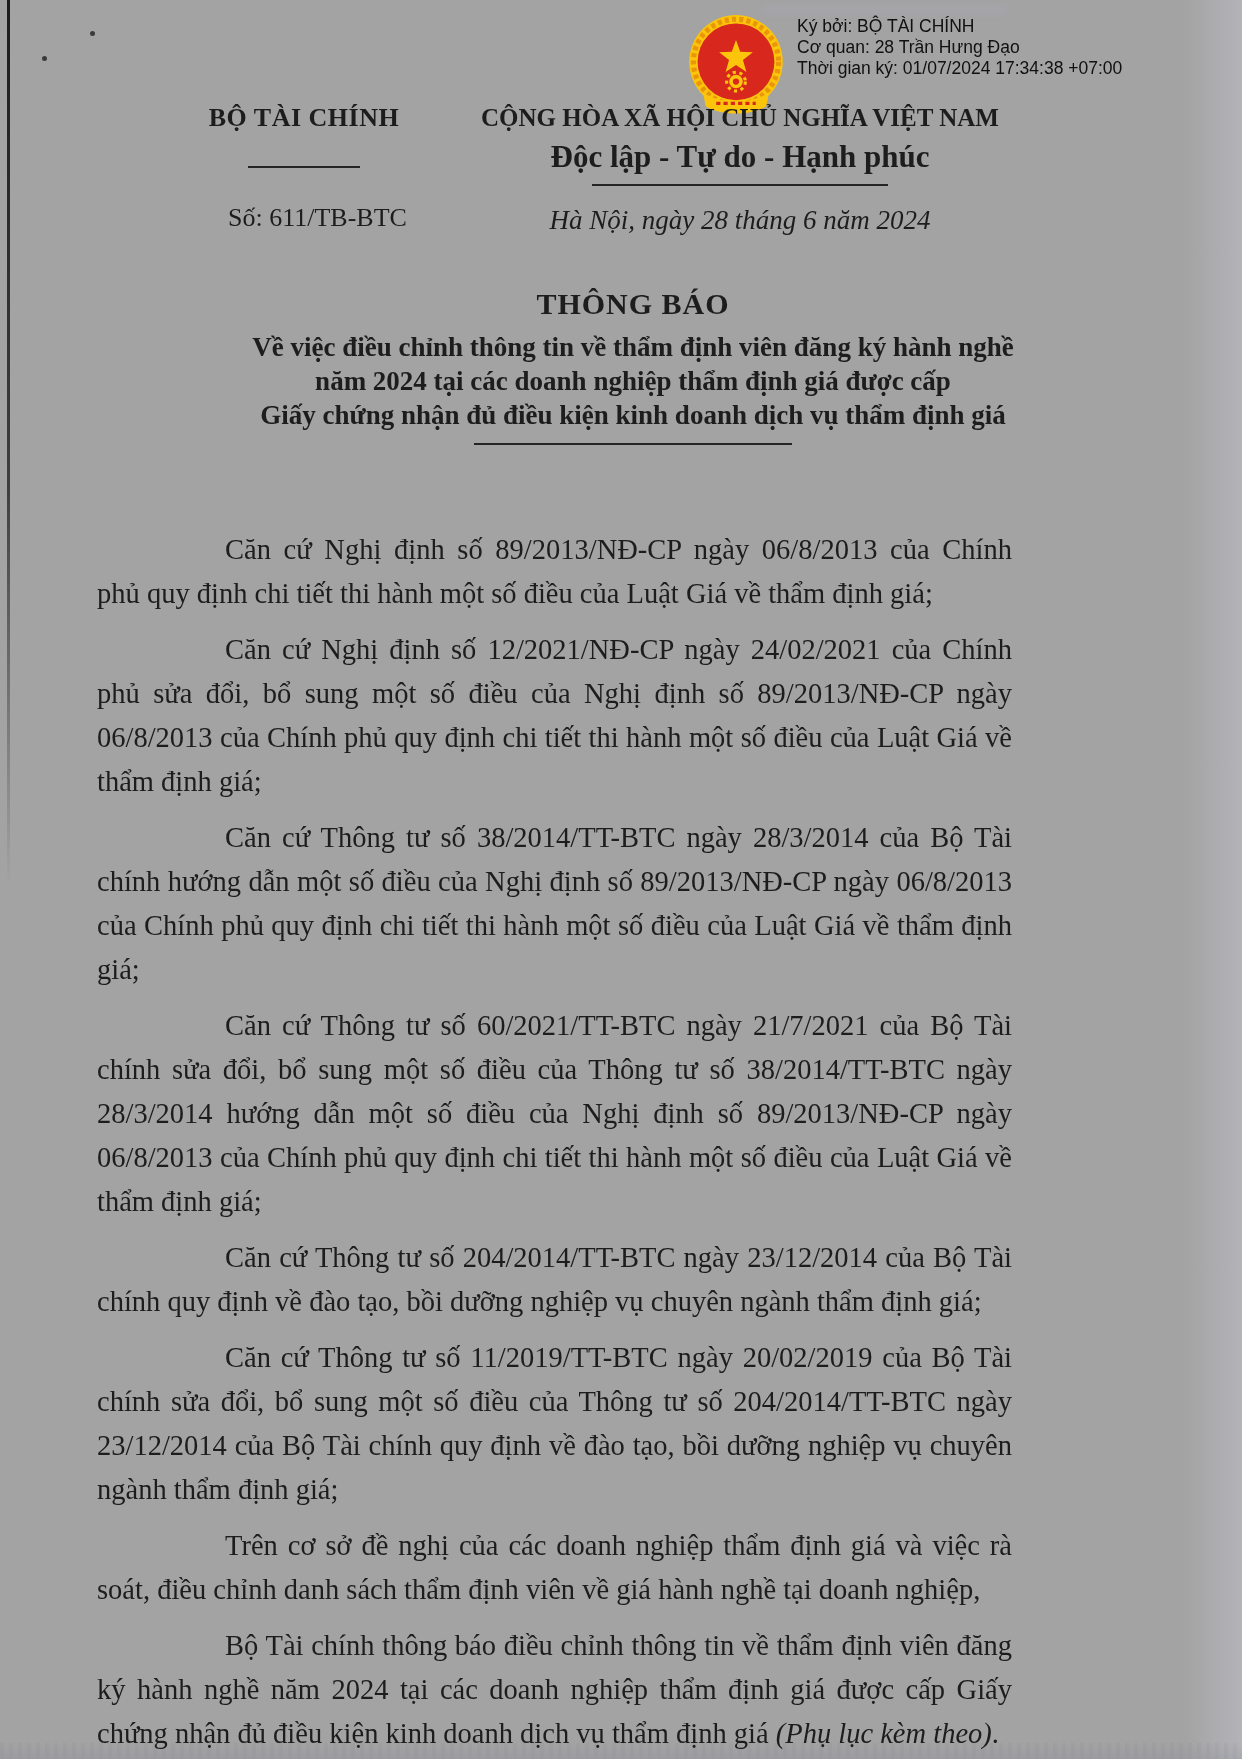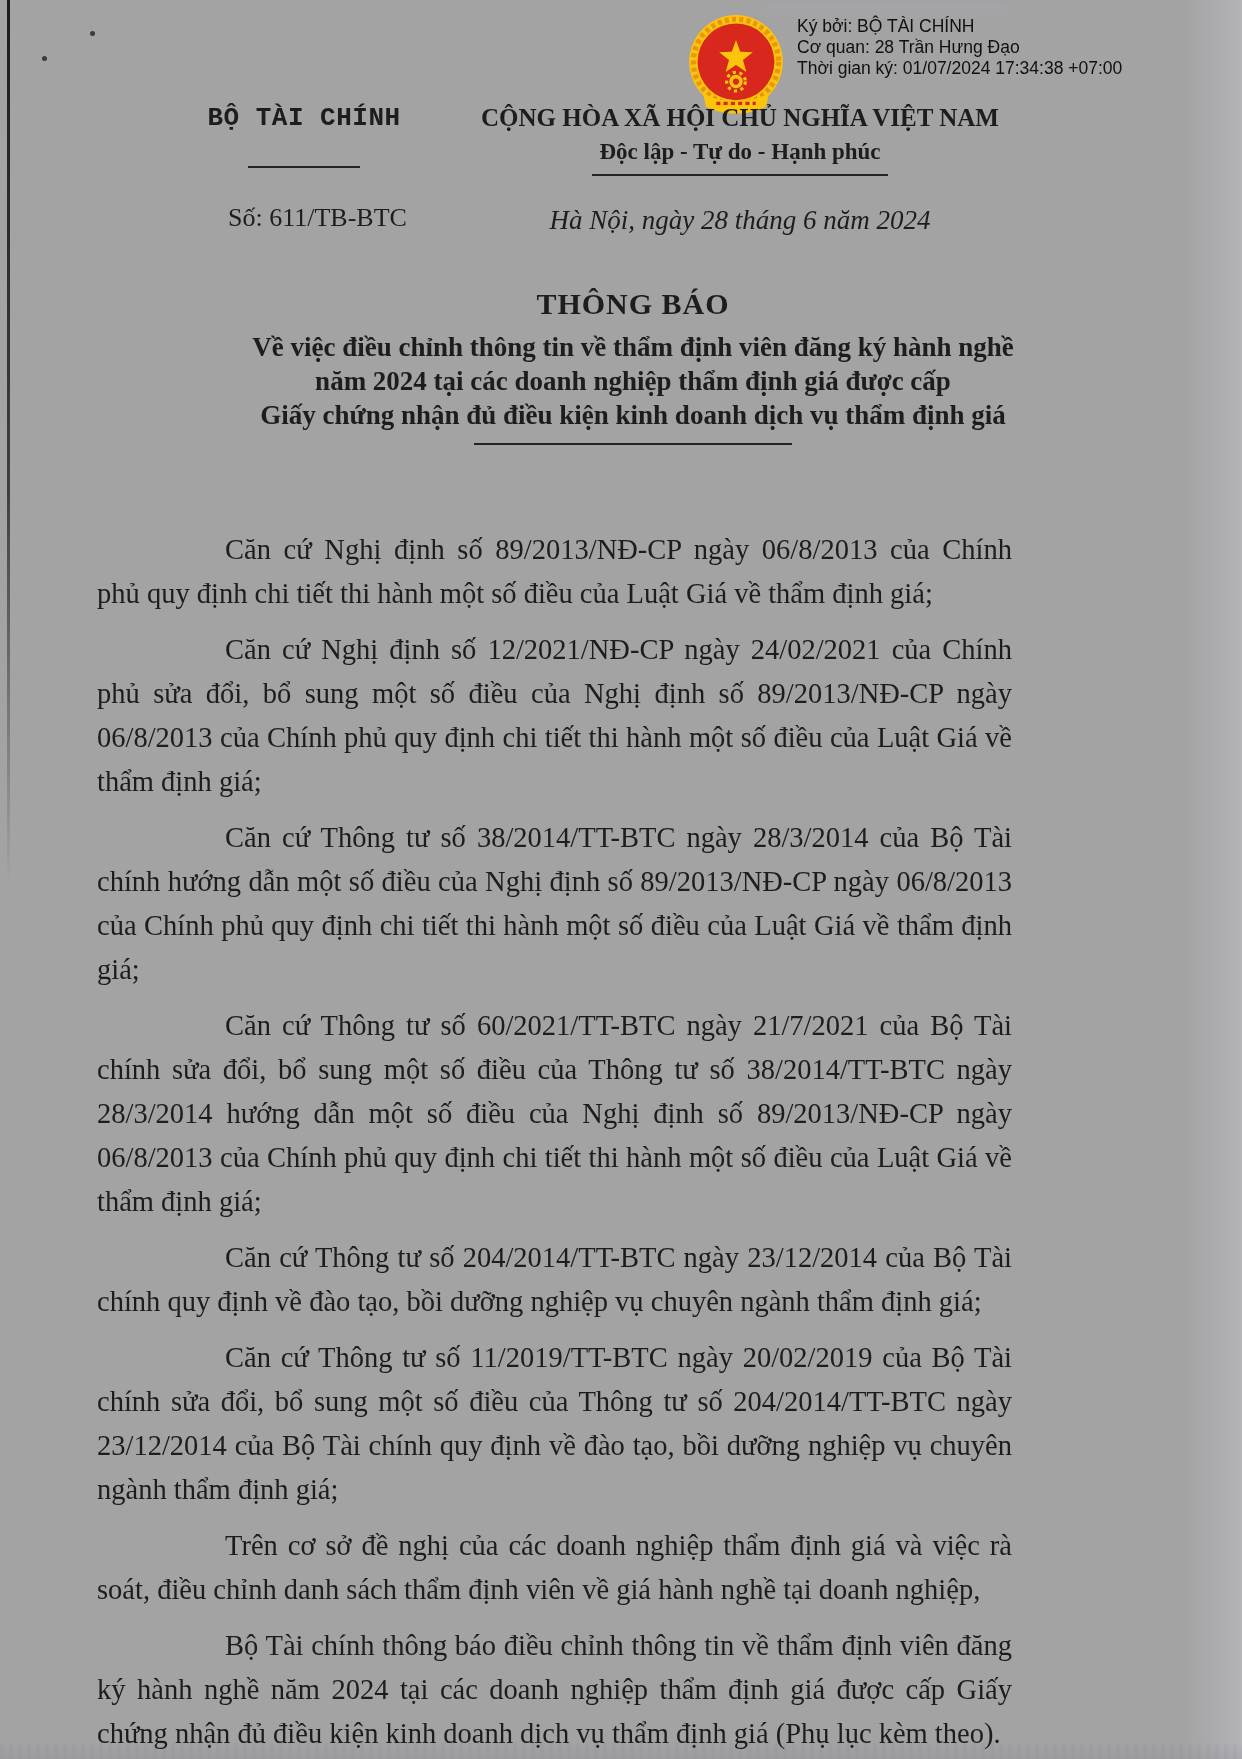--- a/index.html
+++ b/index.html
@@ -19,42 +19,42 @@
     repeating-linear-gradient(90deg,rgba(120,120,140,0.10) 0 4px,rgba(120,120,140,0) 4px 9px);}
   .scan-smudge{position:absolute;left:760px;top:4px;width:250px;height:12px;
     background:rgba(175,175,190,0.22);border-radius:6px;filter:blur(3px);}
 
   
   .emblem{position:absolute;left:683px;top:13px;width:106px;height:106px;}
   .sig-info{position:absolute;left:797px;top:16px;font-family:"Liberation Sans",sans-serif;
     font-size:17.5px;line-height:21px;color:#101010;white-space:nowrap;}
 
   
-  .hdr-left{position:absolute;left:168px;top:103px;width:272px;text-align:center;font-family:Liberation Mono, monospace;}
+  .hdr-left{position:absolute;left:168px;top:103px;width:272px;text-align:center;}
   .hdr-left .name{font-weight:bold;font-size:26px;letter-spacing:0.5px;}
   .hdr-left .rule{width:112px;height:2px;background:#242424;margin:33px auto 0;}
   .hdr-right{position:absolute;left:468px;top:104px;width:544px;text-align:center;}
   .hdr-right .nation{font-weight:bold;font-size:25px;}
-  .hdr-right .motto{font-weight:bold;font-size:23px;margin-top:7px;}
+  .hdr-right .motto{font-weight:bold;font-size:31px;margin-top:7px;}
   .hdr-right .rule{width:296px;height:2px;background:#242424;margin:9px auto 0;}
   .doc-number{position:absolute;left:228px;top:203px;font-size:26px;}
   .place-date{position:absolute;left:468px;top:205px;width:544px;text-align:center;
     font-size:27px;font-style:italic;}
 
   
   .title-block{position:absolute;left:12px;top:287px;width:100%;text-align:center;}
   .title-main{font-size:30px;font-weight:bold;letter-spacing:1px;}
   .title-sub{font-size:27px;font-weight:bold;line-height:34px;margin-top:9px;}
   .title-rule{width:318px;height:2px;background:#242424;margin:11px auto 0;}
 
   
   .body-text{position:absolute;left:97px;top:528px;width:915px;
     font-size:28.5px;line-height:44px;text-align:justify;}
   .body-text p{margin:0 0 12px 0;text-indent:128px;}
-  .body-text .em{}
+  .body-text .em{font-style:italic;}
 </style>
 </head>
 <body>
 
 <div class="page">
 
   <div class="scan-left-line"></div>
   <div class="scan-dot d1"></div>
   <div class="scan-dot d2"></div>
   <div class="scan-right-band"></div>

